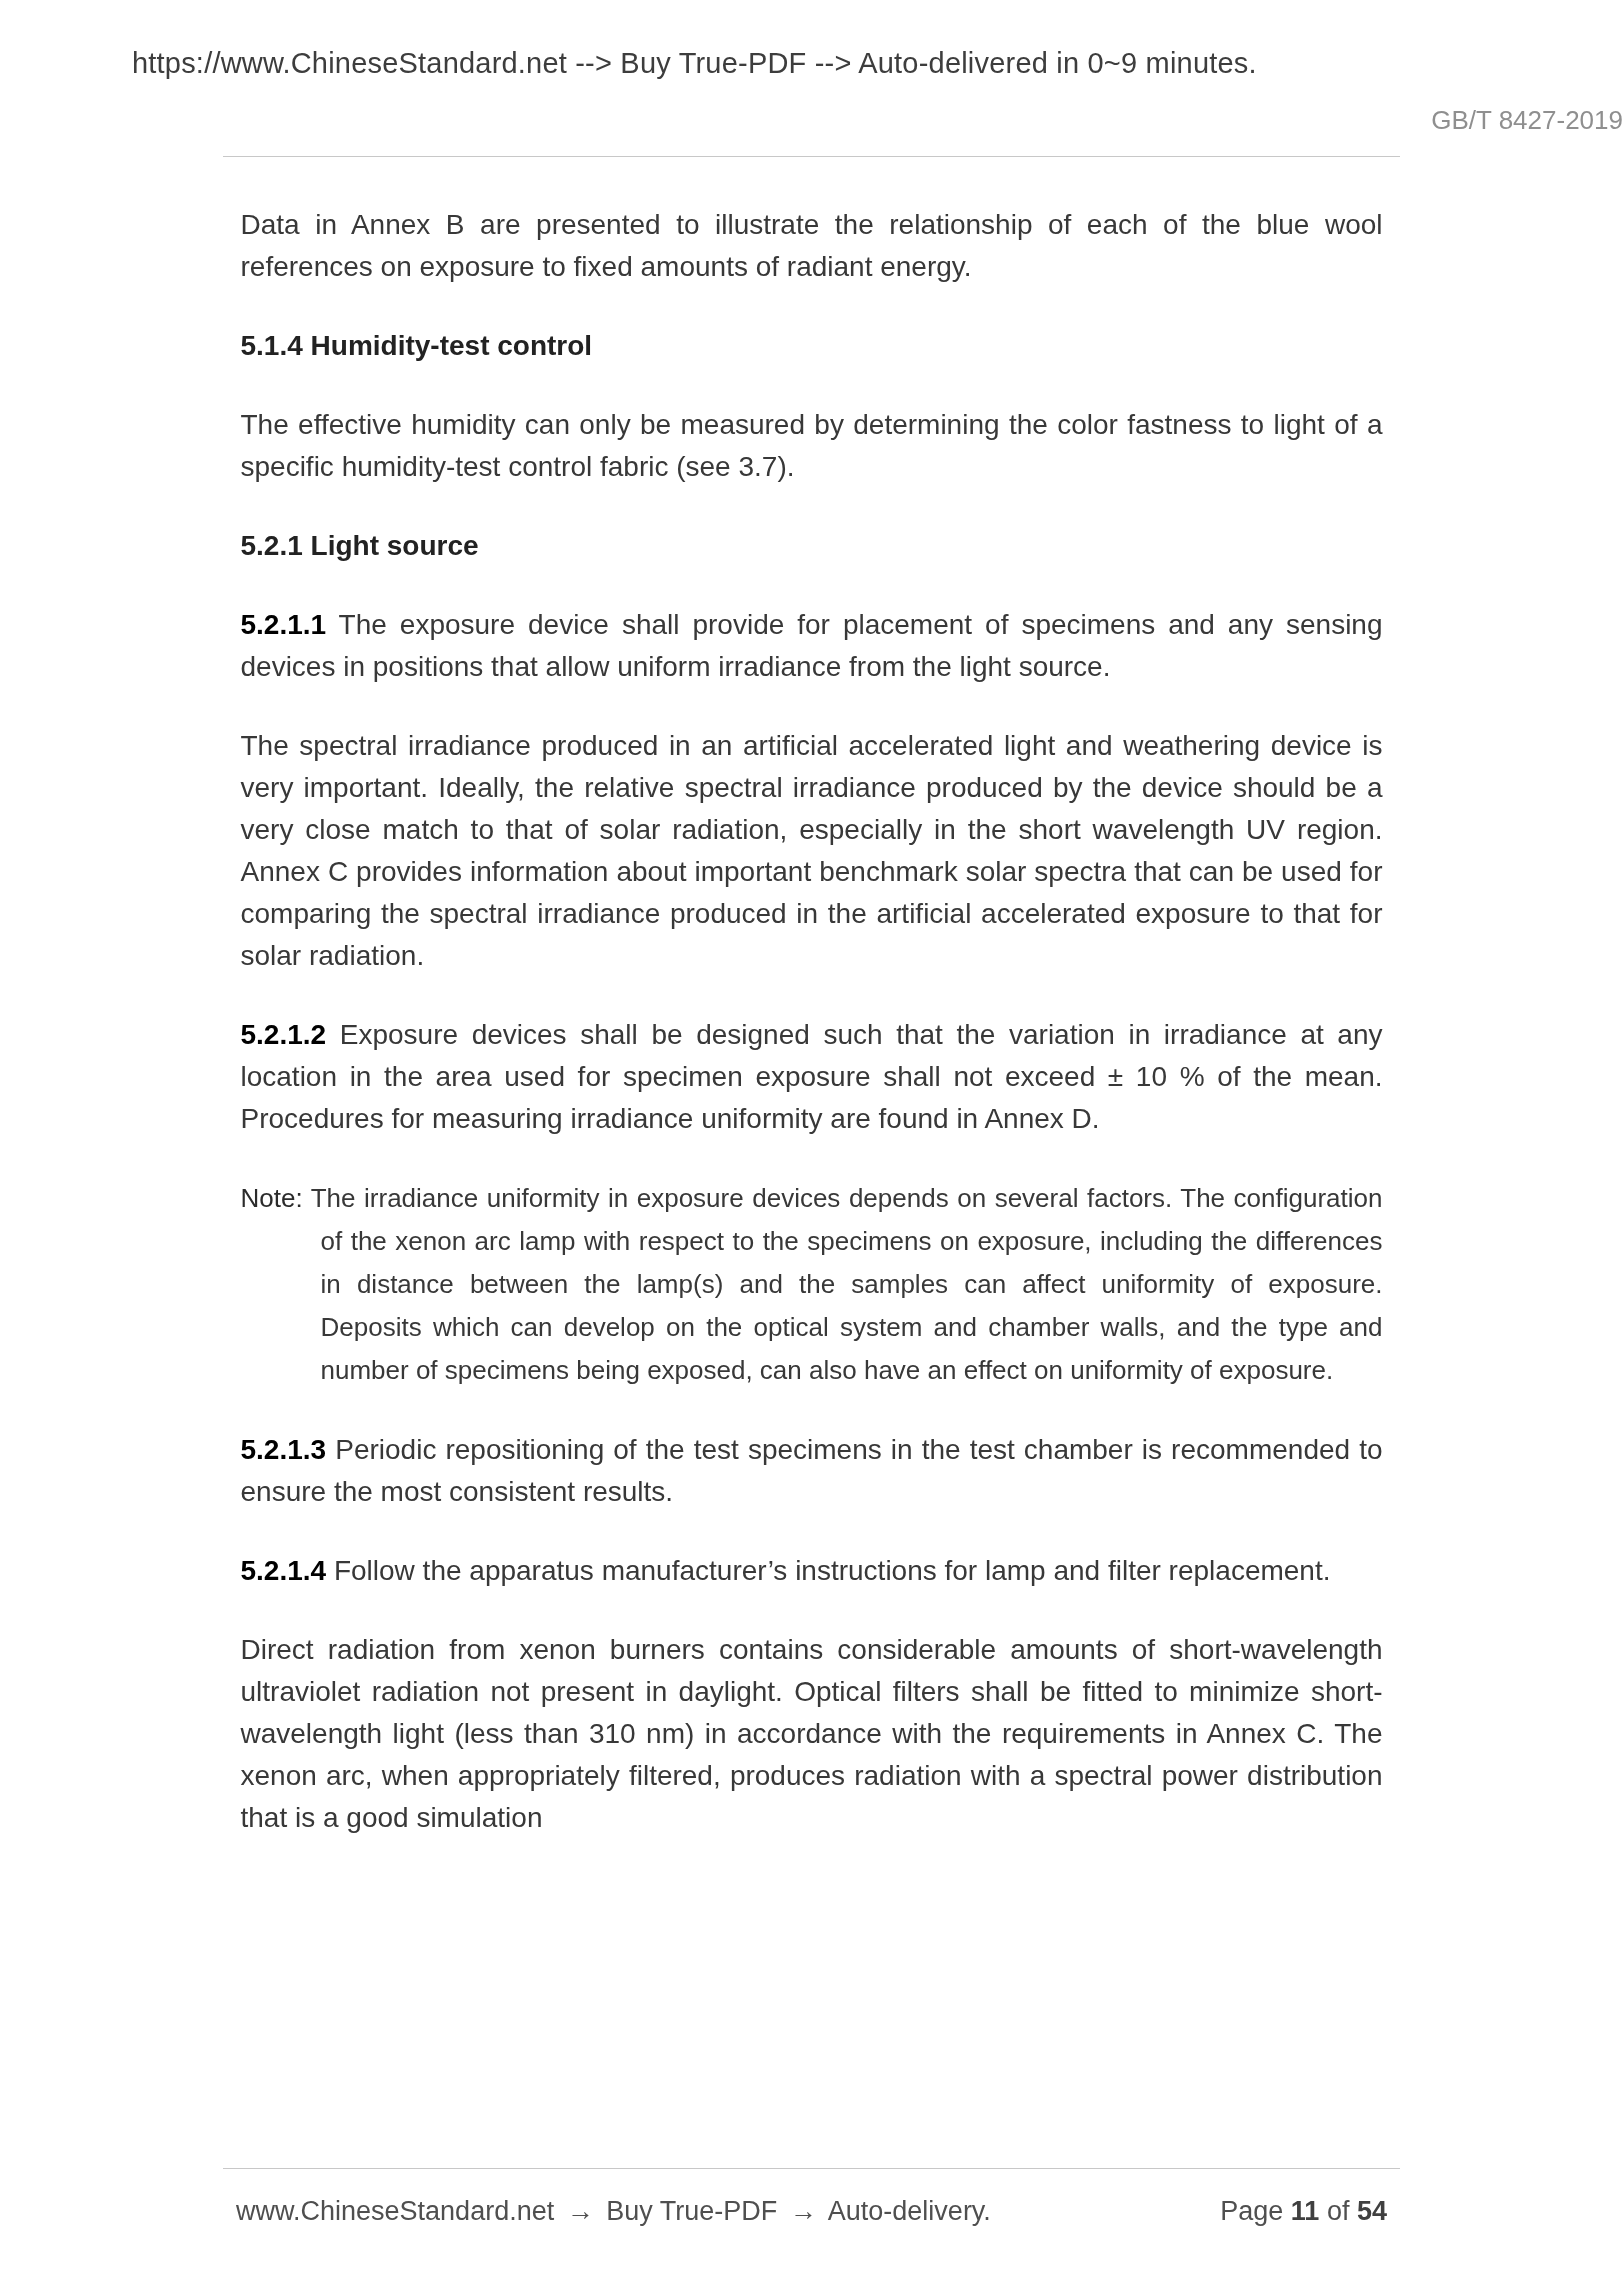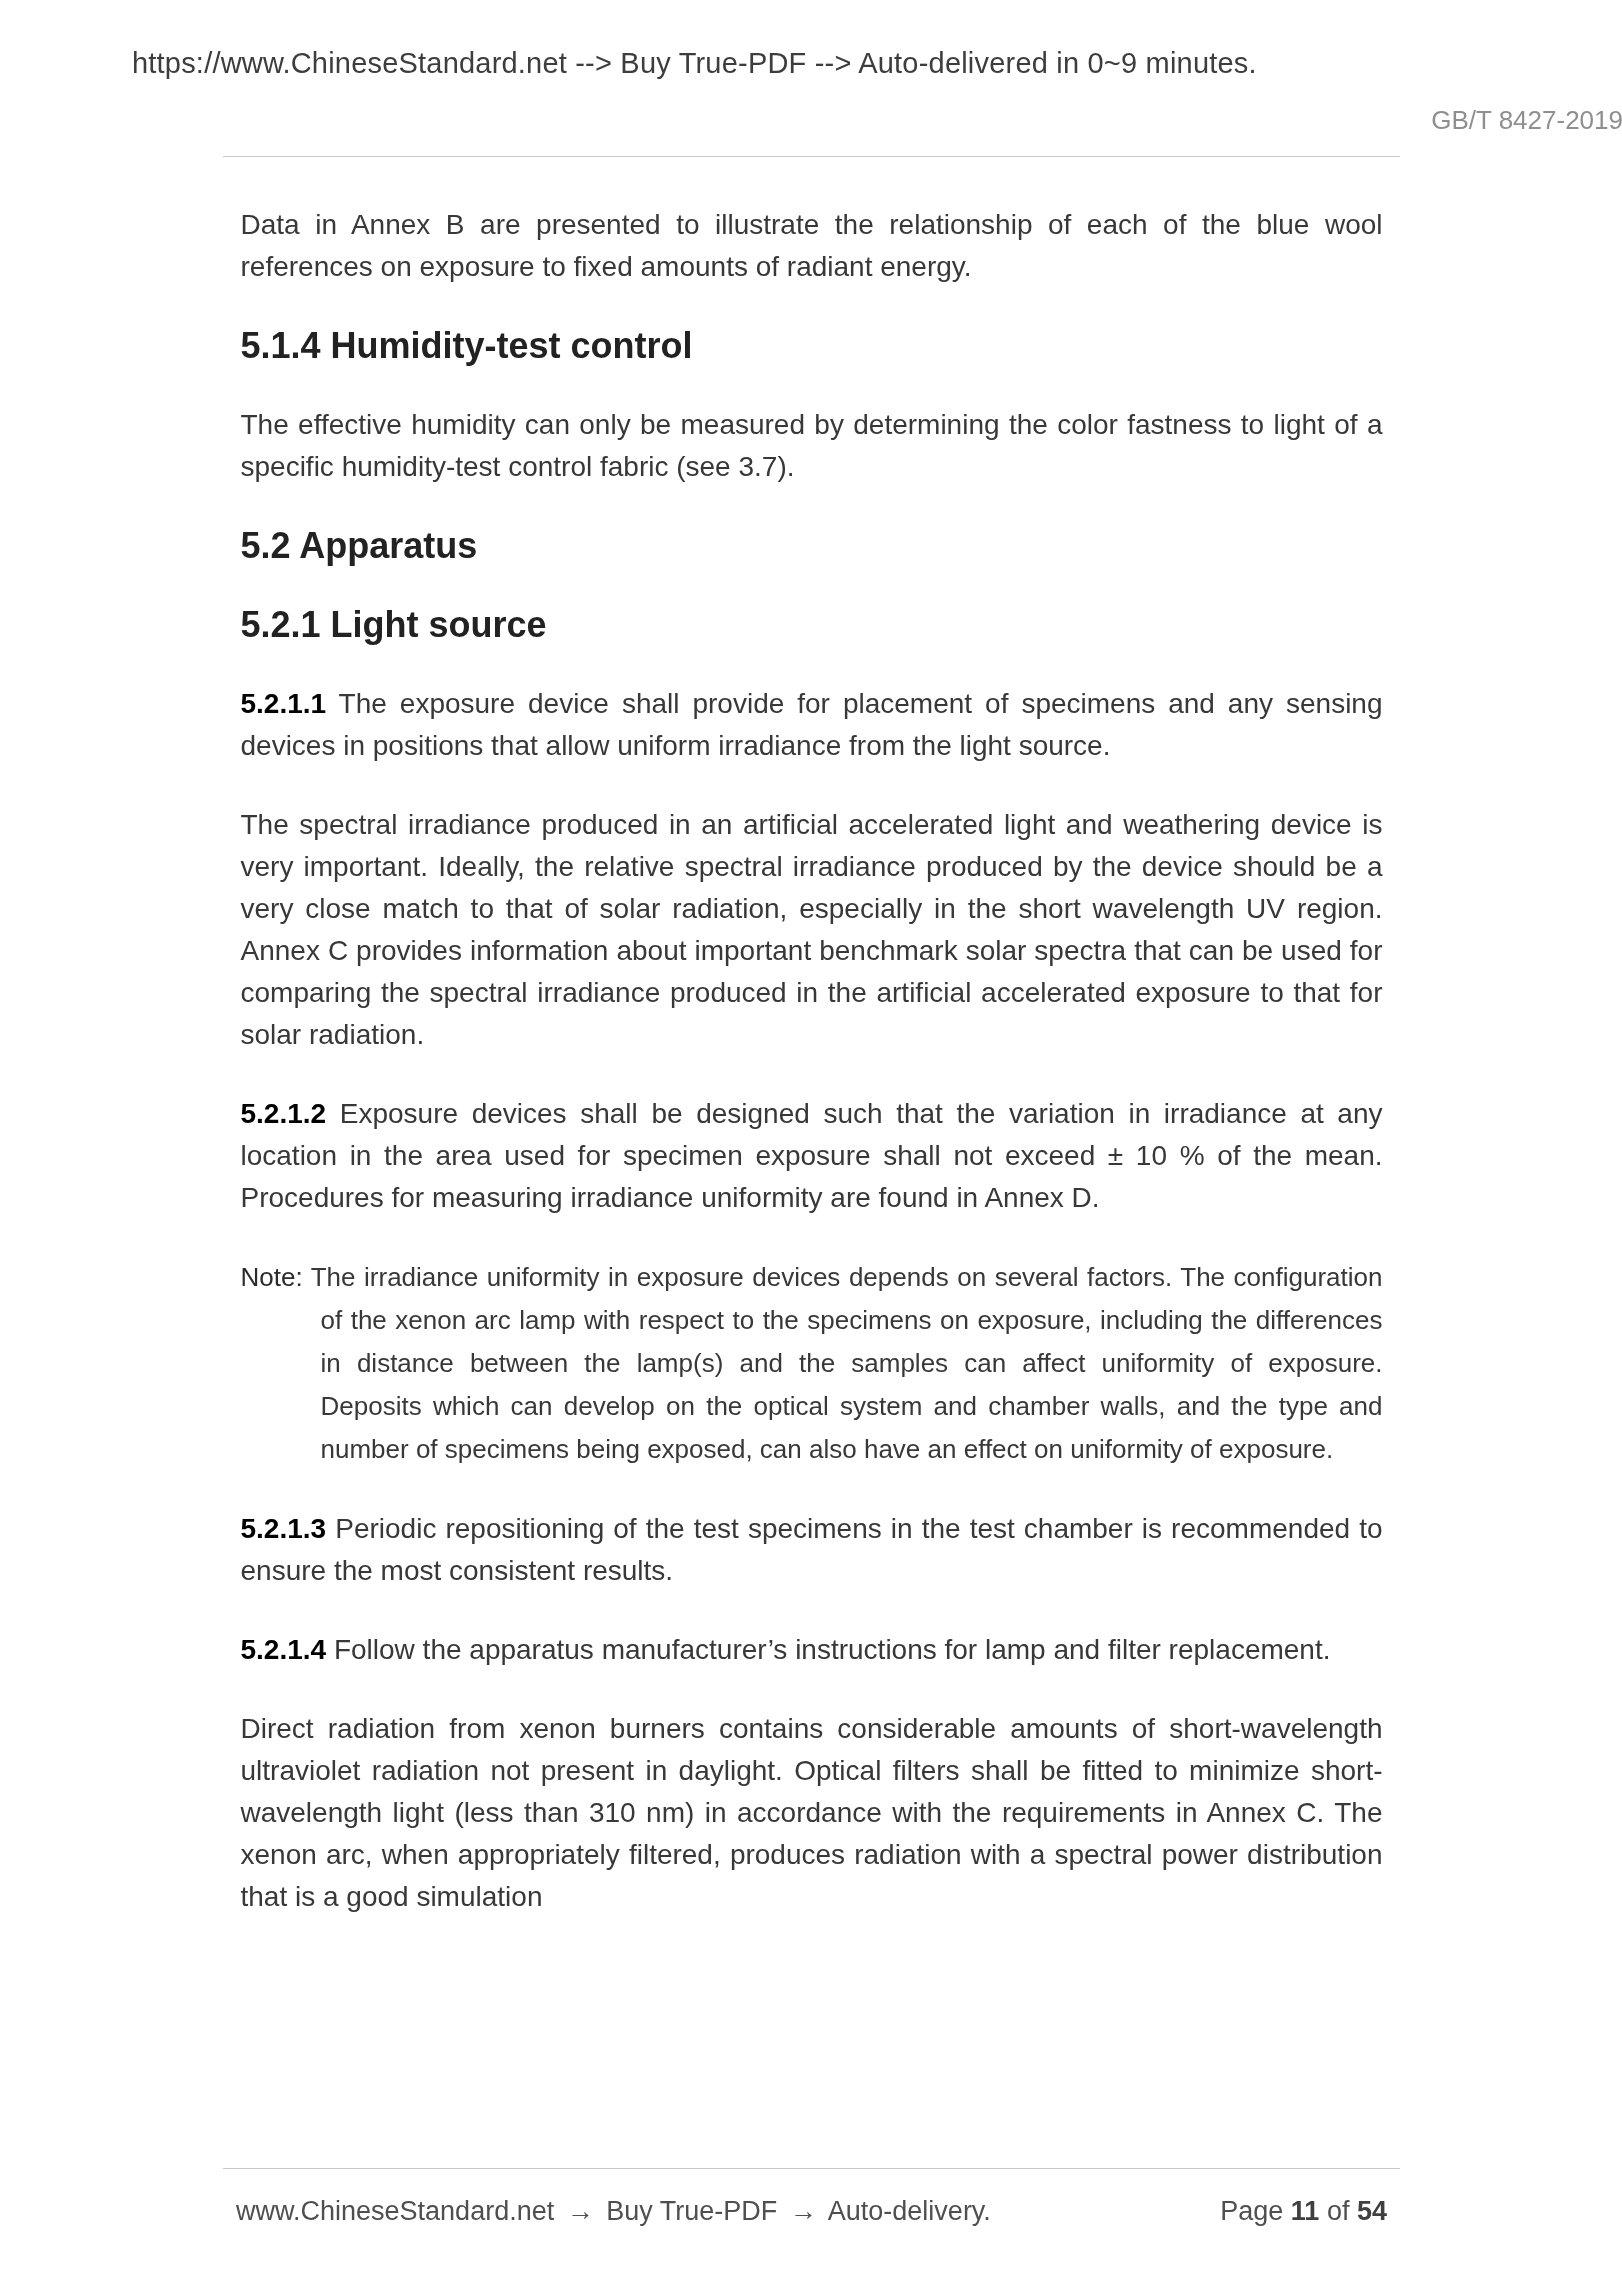--- a/index.html
+++ b/index.html
@@ -40,21 +40,21 @@
     width: 1142px;
     margin: 47px auto 0;
   }
   .para {
     font-size: 28px;
     line-height: 42px;
     text-align: justify;
     margin: 0 0 37px;
   }
   .heading {
-    font-size: 36px;
+    font-size: 28px;
     line-height: 42px;
     font-weight: bold;
     color: #222222;
     margin: 0 0 37px;
   }
   .lead {
     font-weight: bold;
     color: #000000;
   }
   .note {
@@ -97,21 +97,20 @@
   </header>
 
   <main class="content">
 
     <p class="para">Data in Annex B are presented to illustrate the relationship of each of the blue wool references on exposure to fixed amounts of radiant energy.</p>
 
     <h3 class="heading">5.1.4 Humidity-test control</h3>
 
     <p class="para">The effective humidity can only be measured by determining the color fastness to light of a specific humidity-test control fabric (see 3.7).</p>
 
-    <h3 class="heading">5.2 Apparatus</h3>
 
     <h3 class="heading">5.2.1 Light source</h3>
 
     <p class="para"><strong class="lead">5.2.1.1</strong> <span>The exposure device shall provide for placement of specimens and any sensing devices in positions that allow uniform irradiance from the light source.</span></p>
 
     <p class="para">The spectral irradiance produced in an artificial accelerated light and weathering device is very important. Ideally, the relative spectral irradiance produced by the device should be a very close match to that of solar radiation, especially in the short wavelength UV region. Annex C provides information about important benchmark solar spectra that can be used for comparing the spectral irradiance produced in the artificial accelerated exposure to that for solar radiation.</p>
 
     <p class="para"><strong class="lead">5.2.1.2</strong> <span>Exposure devices shall be designed such that the variation in irradiance at any location in the area used for specimen exposure shall not exceed ± 10 % of the mean. Procedures for measuring irradiance uniformity are found in Annex D.</span></p>
 
     <p class="note"><strong class="note-label">Note:</strong> <span>The irradiance uniformity in exposure devices depends on several factors. The configuration of the xenon arc lamp with respect to the specimens on exposure, including the differences in distance between the lamp(s) and the samples can affect uniformity of exposure. Deposits which can develop on the optical system and chamber walls, and the type and number of specimens being exposed, can also have an effect on uniformity of exposure.</span></p>

